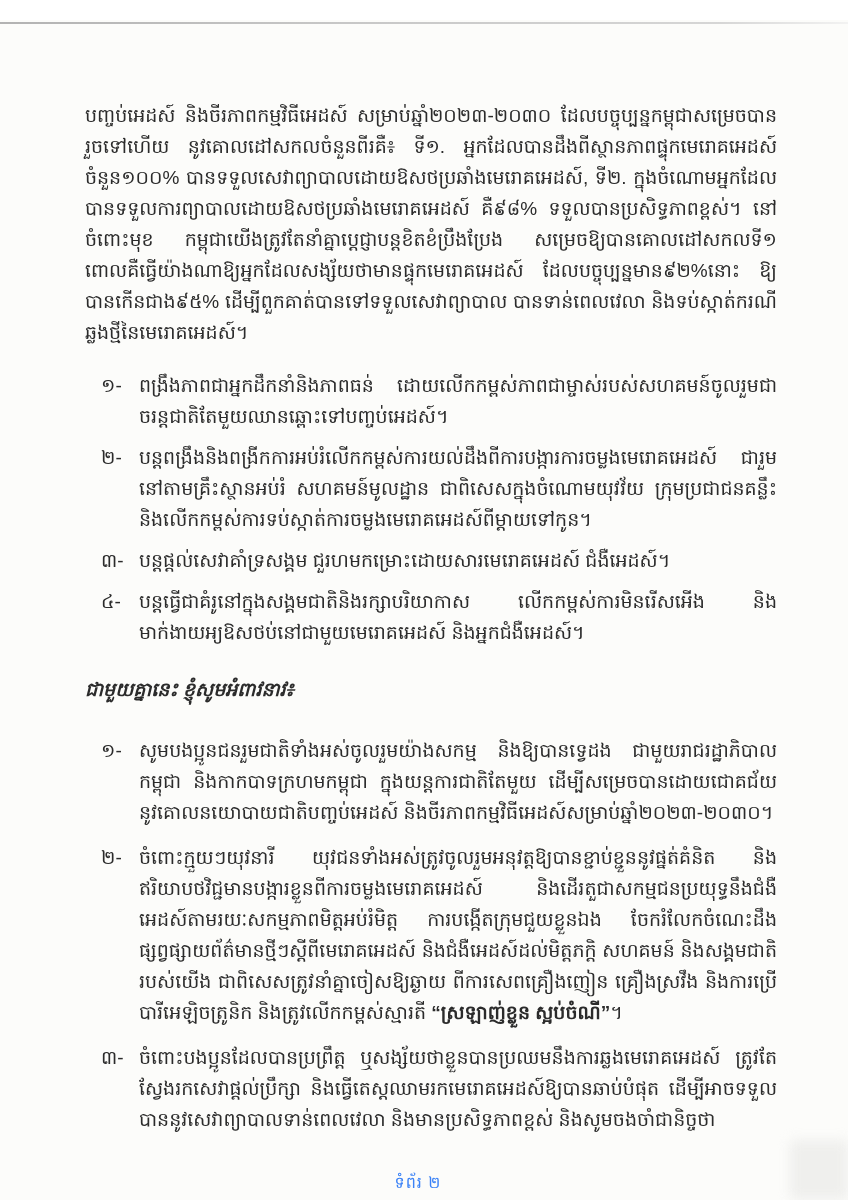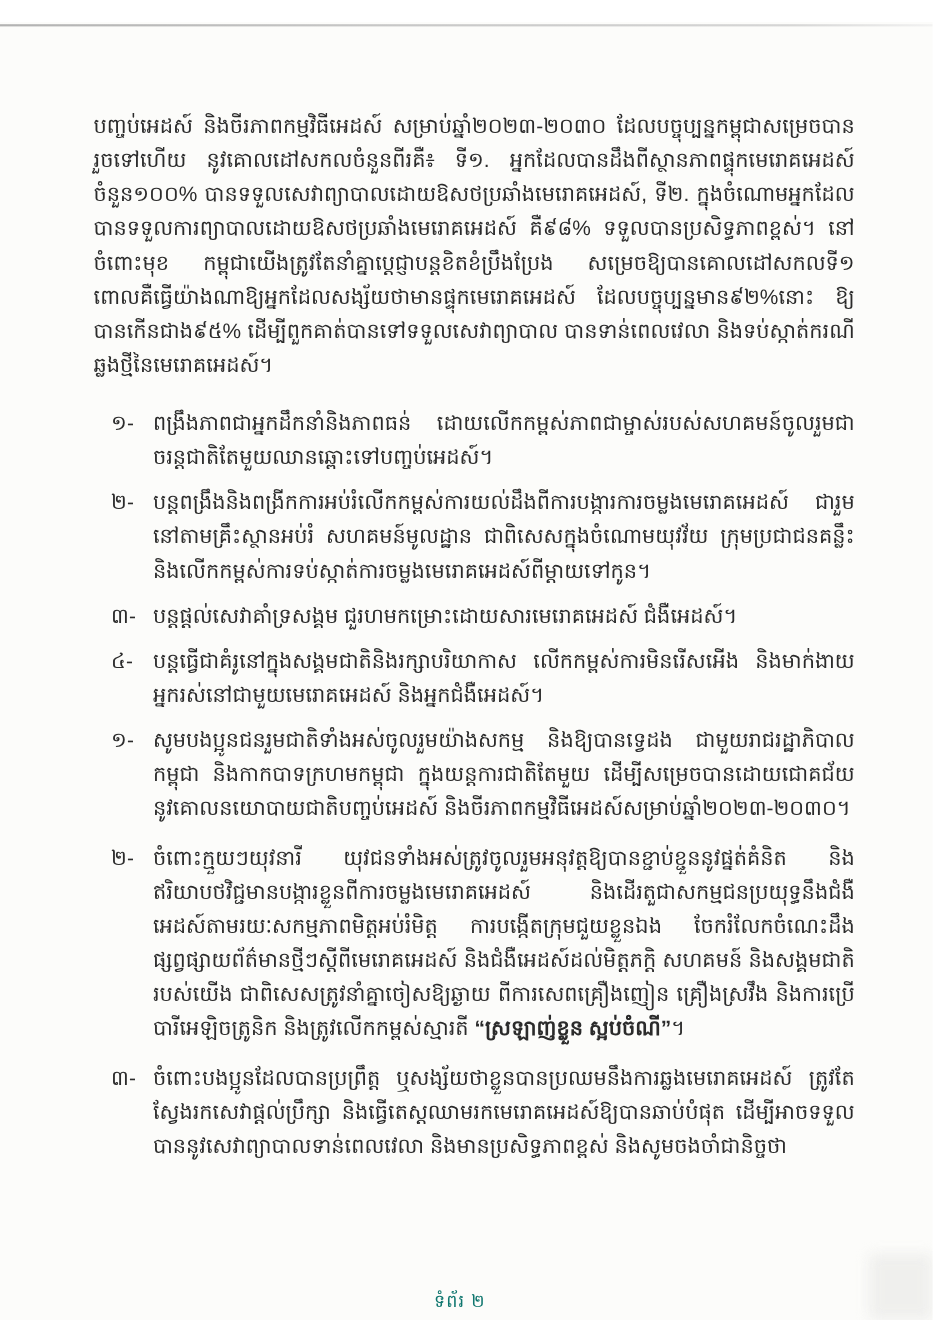--- a/index.html
+++ b/index.html
@@ -42,21 +42,21 @@
   .appeal-heading {
     font-weight:bold; font-style:italic;
     margin:26px 0 30px 0;
     text-align:left;
   }
   .appeal .num-item { margin-bottom:14px; }
   .slogan { font-weight:bold; }
 
   .footer {
     position:absolute; left:0; right:12px; bottom:24px;
-    text-align:center; font-size:16px; color:#0f766e;
+    text-align:center; font-size:16px; color:#3b82f6;
     letter-spacing:1px;
   }
 </style>
 </head>
 <body>
 
 <div class="page">
 
   <div class="scan-top-line"></div>
 
@@ -73,24 +73,25 @@
       <div class="num-item">
         <span class="num">២-</span>
         <span class="txt">បន្តពង្រឹងនិងពង្រីកការអប់រំលើកកម្ពស់ការយល់ដឹងពីការបង្ការការចម្លងមេរោគអេដស៍ ជារួមនៅតាមគ្រឹះស្ថានអប់រំ សហគមន៍មូលដ្ឋាន ជាពិសេសក្នុងចំណោមយុវវ័យ ក្រុមប្រជាជនគន្លឹះ និងលើកកម្ពស់ការទប់ស្កាត់ការចម្លងមេរោគអេដស៍ពីម្ដាយទៅកូន។</span>
       </div>
       <div class="num-item">
         <span class="num">៣-</span>
         <span class="txt">បន្តផ្ដល់សេវាគាំទ្រសង្គម ជួរហមកម្រោះដោយសារមេរោគអេដស៍ ជំងឺអេដស៍។</span>
       </div>
       <div class="num-item">
         <span class="num">៤-</span>
-        <span class="txt">បន្តធ្វើជាគំរូនៅក្នុងសង្គមជាតិនិងរក្សាបរិយាកាស លើកកម្ពស់ការមិនរើសអើង និងមាក់ងាយអ្នករស់នៅជាមួយមេរោគអេដស៍ និងអ្នកជំងឺអេដស៍។</span>
+        <span class="txt">បន្តធ្វើជាគំរូនៅក្នុងសង្គមជាតិនិងរក្សាបរិយាកាស លើកកម្ពស់ការមិនរើសអើង និងមាក់ងាយអ្យឱសថប់នៅជាមួយមេរោគអេដស៍ និងអ្នកជំងឺអេដស៍។</span>
       </div>
     </div>
 
+    <p class="appeal-heading">ជាមួយគ្នានេះ ខ្ញុំសូមអំពាវនាវ៖</p>
 
     <div class="num-list appeal">
       <div class="num-item">
         <span class="num">១-</span>
         <span class="txt"><span>សូមបងប្អូនជនរួមជាតិទាំងអស់ចូលរួមយ៉ាងសកម្ម និងឱ្យបានទ្វេដង ជាមួយរាជរដ្ឋាភិបាលកម្ពុជា និងកាកបាទក្រហមកម្ពុជា ក្នុងយន្តការជាតិតែមួយ ដើម្បីសម្រេចបានដោយជោគជ័យនូវគោលនយោបាយជាតិបញ្ចប់អេដស៍ និងចីរភាពកម្មវិធីអេដស៍សម្រាប់ឆ្នាំ២០២៣-២០៣០។</span><span class="slogan"></span><span></span></span>
       </div>
       <div class="num-item">
         <span class="num">២-</span>
         <span class="txt"><span>ចំពោះក្មួយៗយុវនារី យុវជនទាំងអស់ត្រូវចូលរួមអនុវត្តឱ្យបានខ្ជាប់ខ្ជួននូវផ្នត់គំនិត និងឥរិយាបថវិជ្ជមានបង្ការខ្លួនពីការចម្លងមេរោគអេដស៍ និងដើរតួជាសកម្មជនប្រយុទ្ធនឹងជំងឺអេដស៍តាមរយៈសកម្មភាពមិត្តអប់រំមិត្ត ការបង្កើតក្រុមជួយខ្លួនឯង ចែករំលែកចំណេះដឹង ផ្សព្វផ្សាយព័ត៌មានថ្មីៗស្ដីពីមេរោគអេដស៍ និងជំងឺអេដស៍ដល់មិត្តភក្ដិ សហគមន៍ និងសង្គមជាតិរបស់យើង ជាពិសេសត្រូវនាំគ្នាចៀសឱ្យឆ្ងាយ ពីការសេពគ្រឿងញៀន គ្រឿងស្រវឹង និងការប្រើបារីអេឡិចត្រូនិក និងត្រូវលើកកម្ពស់ស្មារតី </span><span class="slogan">“ស្រឡាញ់ខ្លួន ស្អប់ចំណី”</span><span>។</span></span>
       </div>

